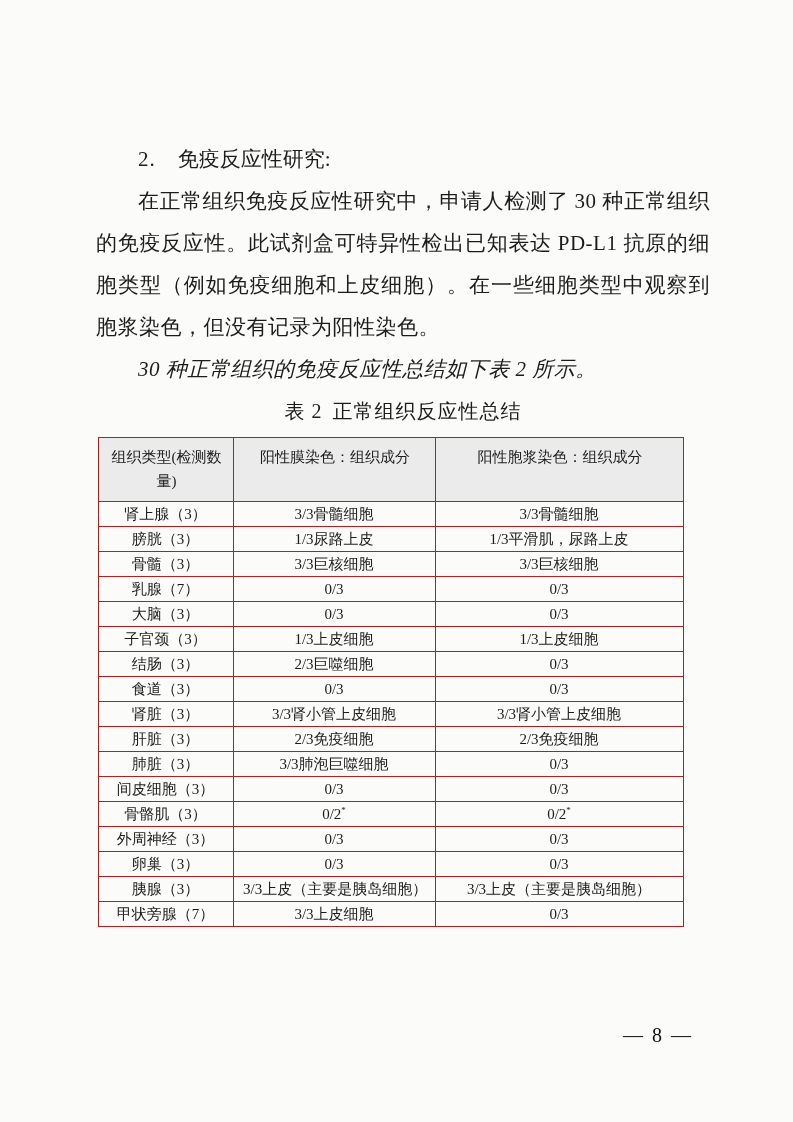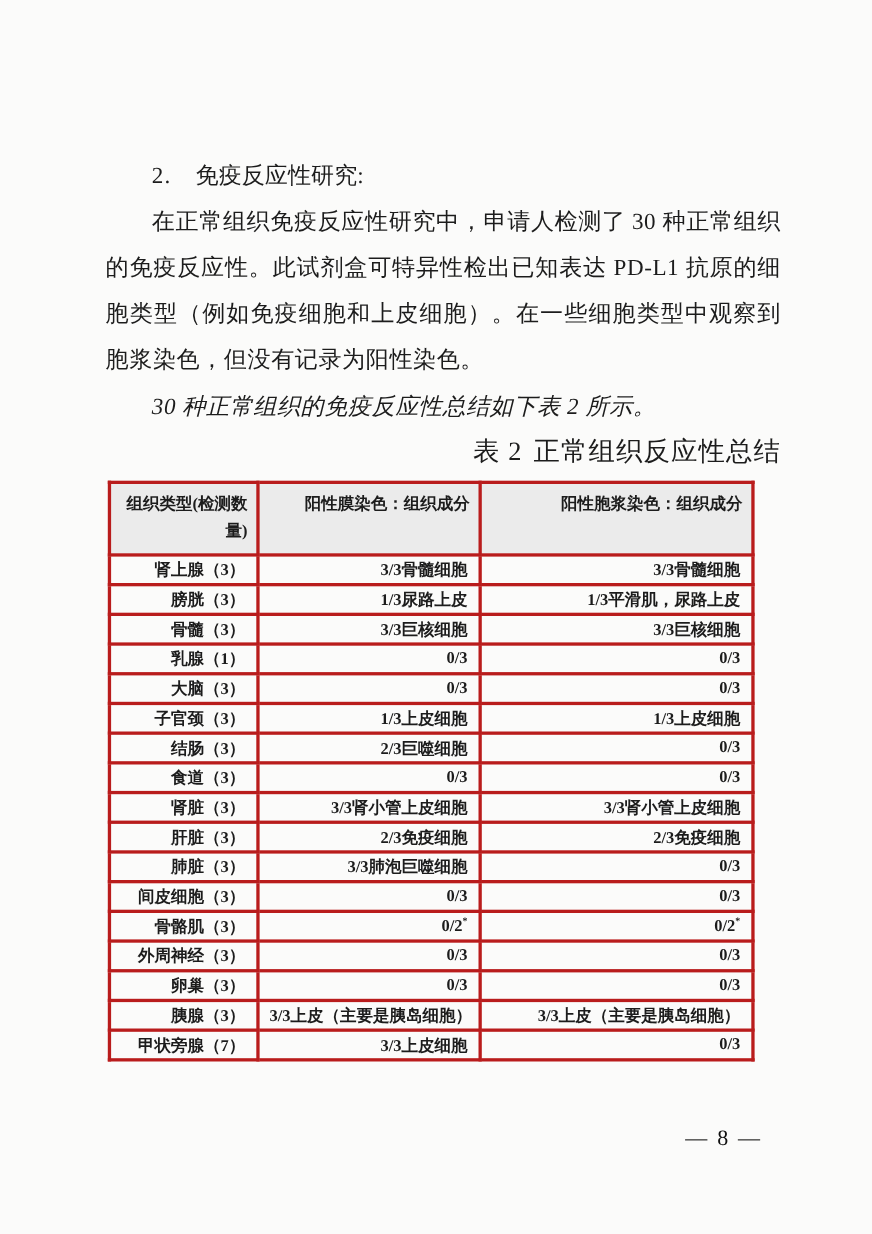--- a/index.html
+++ b/index.html
@@ -26,41 +26,41 @@
   .para {
     margin: 0;
     font-size: 21px;
     line-height: 42px;
     text-align: justify;
     text-indent: 2em;
     letter-spacing: 0.5px;
   }
   .para.single { text-align: left; font-style: italic; }
   .table-title {
-    font-size: 24px;
+    font-size: 20px;
     line-height: 42px;
-    text-align: right;
+    text-align: center;
     letter-spacing: 1px;
   }
   .table-title .gap { display: inline-block; width: 10px; }
   table.tissue {
     border-collapse: collapse;
     table-layout: fixed;
     width: 585px;
     margin-left: 2px;
     margin-top: 5px;
     font-size: 15px;
   }
   table.tissue col.c1 { width: 135px; }
   table.tissue col.c2 { width: 202px; }
   table.tissue col.c3 { width: 248px; }
   table.tissue th, table.tissue td {
-    border: 3px solid #b91c1c;
-    font-weight: bold;
-    text-align: right;
+    border: 1px solid #b91c1c;
+    font-weight: normal;
+    text-align: center;
   }
   table.tissue th {
     background: #ebebeb;
     height: 56px;
     vertical-align: top;
     padding: 7px 8px 0 9px;
     line-height: 24px;
   }
   table.tissue td {
     height: 24px;
@@ -123,21 +123,21 @@
           <td>膀胱（3）</td>
           <td>1/3尿路上皮</td>
           <td>1/3平滑肌，尿路上皮</td>
         </tr>
         <tr>
           <td>骨髓（3）</td>
           <td>3/3巨核细胞</td>
           <td>3/3巨核细胞</td>
         </tr>
         <tr>
-          <td>乳腺（1）</td>
+          <td>乳腺（7）</td>
           <td>0/3</td>
           <td>0/3</td>
         </tr>
         <tr>
           <td>大脑（3）</td>
           <td>0/3</td>
           <td>0/3</td>
         </tr>
         <tr>
           <td>子官颈（3）</td>

